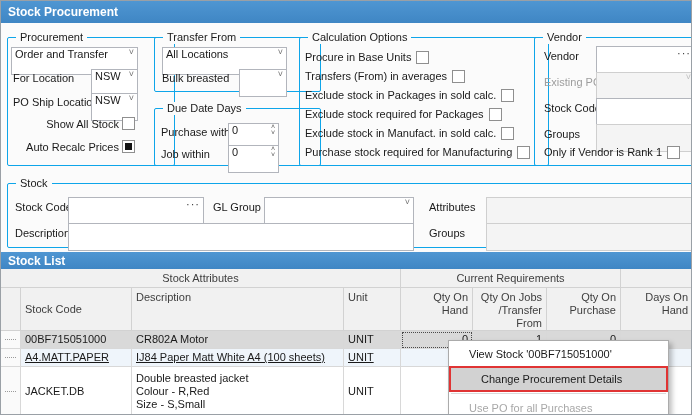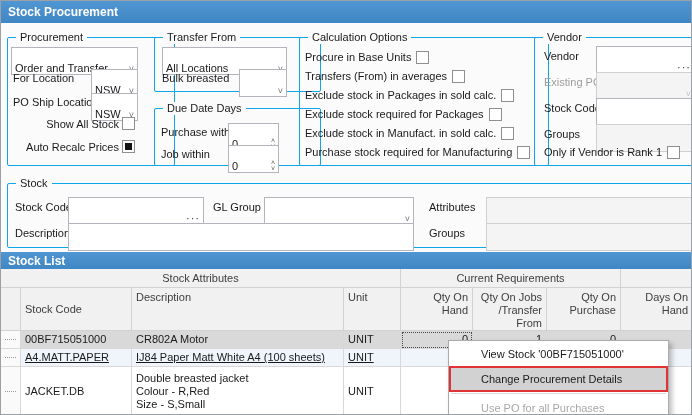--- a/index.html
+++ b/index.html
@@ -15,21 +15,21 @@
   }
   .titlebar{top:0;height:22px;}
   .listbar{top:251px;height:17px;}
   .group{position:absolute;border:1px solid #0ea5e9;border-radius:2px;padding-left:25px;}
   .glabel{position:absolute;top:-7px;left:8px;background:#fbfbfb;padding:0 4px;line-height:13px;white-space:nowrap;}
   .lbl{position:absolute;line-height:13px;white-space:nowrap;}
   .lbl.r{text-align:right;}
   .lbl.dis{color:#9d9d9d;}
   .fld{
     position:absolute;height:28px;background:#fff;border:1px solid #b2b5bc;box-sizing:border-box;
-    display:flex;align-items:flex-end;padding:0 3px;overflow:hidden;white-space:nowrap;
+    display:flex;align-items:flex-start;padding:0 3px;overflow:hidden;white-space:nowrap;
   }
   .fld.dis{background:#f4f4f4;border-color:#cfcfcf;}
   .chev{margin-left:auto;color:#6e6e6e;font-size:9px;line-height:9px;flex:none;}
   .fld.dis .chev{color:#bdbdbd;}
   .ell{margin-left:auto;color:#3a3a3a;letter-spacing:1px;flex:none;}
   .spin-btns{margin-left:auto;display:flex;flex-direction:column;align-items:center;justify-content:center;color:#5a5a5a;font-size:7px;line-height:6px;flex:none;}
   .cb{width:13px;height:13px;border:1px solid #8f8f8f;background:#fff;box-sizing:border-box;display:inline-flex;align-items:center;justify-content:center;flex:none;}
   .cb .mark{width:7px;height:7px;background:#141414;display:none;}
   .cb.checked .mark{display:block;}
   .cb.abs{position:absolute;}
@@ -57,21 +57,21 @@
   .alt .gcell{background:var(--alt-row,#eff5fb);text-decoration:underline;}
   .plain .gcell{background:#ffffff;}
   .ind{background:#fafafa !important;justify-content:center;}
   .handle{width:12px;height:0;border-top:1px dotted #9a9a9a;}
   .focus{outline:1px dotted #4a4a4a;outline-offset:-2px;}
   
   .menu{
     position:absolute;left:447px;top:339px;width:221px;height:76px;z-index:20;overflow:hidden;
     background:#fff;border:1px solid #ababab;box-shadow:3px 3px 5px rgba(0,0,0,.25);box-sizing:border-box;
   }
-  .mi{height:25px;display:flex;align-items:center;padding-left:32px;white-space:nowrap;}
+  .mi{height:25px;display:flex;align-items:center;padding-left:20px;white-space:nowrap;}
   .mi.hl{background:#d2d2d2;border:2px solid var(--annotation-red,#e03434);height:26px;padding-left:30px;box-sizing:border-box;}
   .msep{height:1px;background:#dadada;margin:1px 2px;}
   .mi.dis{color:#a8a8a8;}
 </style>
 </head>
 <body>
 
 <div class="app">
 
   <div class="bluebar titlebar">

